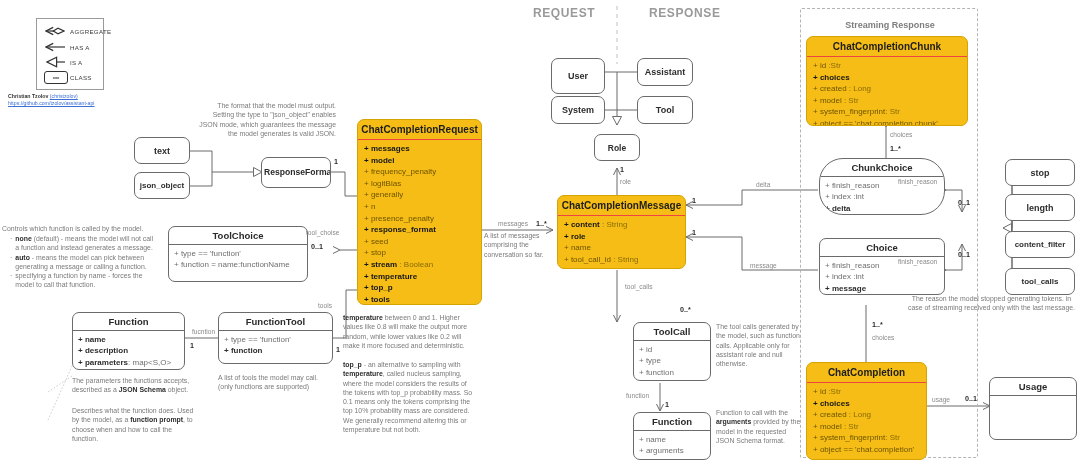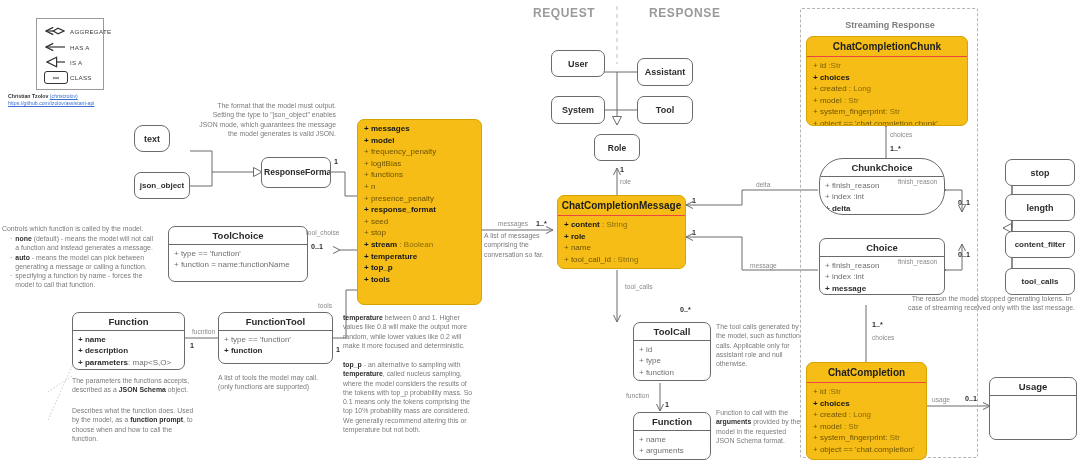--- a/index.html
+++ b/index.html
@@ -169,40 +169,41 @@
     <div class="lg-txt" style="left:33px;top:40px;">IS A</div>
     <div class="lg-txt" style="left:33px;top:55px;">CLASS</div>
   </div>
 
   <div id="credit">
     <span class="nm">Christian Tzolov</span>
     <span class="lnk">(christzolov)</span><br>
     <span class="lnk">https://github.com/tzolov/assistant-api</span>
   </div>
 
-  <div class="pill" style="left:551px;top:50px;width:54px;height:27px;">User</div>
+  <div class="pill" style="left:551px;top:58px;width:54px;height:36px;">User</div>
   <div class="pill" style="left:551px;top:96px;width:54px;height:28px;">System</div>
   <div class="pill" style="left:637px;top:58px;width:56px;height:28px;">Assistant</div>
   <div class="pill" style="left:637px;top:96px;width:56px;height:28px;text-align:right;">Tool</div>
   <div class="pill" style="left:594px;top:134px;width:46px;height:27px;font-size:8.5px;">Role</div>
 
-  <div class="pill" style="left:134px;top:125px;width:36px;height:27px;border-radius:9px;">text</div>
+  <div class="pill" style="left:134px;top:137px;width:56px;height:27px;">text</div>
   <div class="pill" style="left:134px;top:172px;width:56px;height:27px;font-size:8px;">json_object</div>
 
   <div class="cls" style="left:261px;top:157px;width:70px;height:31px;">
     <div class="hdr" style="border-bottom:none;font-size:8.6px;padding-top:9px;">ResponseFormat</div>
   </div>
 
   <div class="ycls" style="left:357px;top:119px;width:125px;height:186px;">
+    <div class="hdr">ChatCompletionRequest</div>
     <div class="body">
         <div class="attr"><b>+ messages</b></div>
         <div class="attr"><b>+ model</b></div>
         <div class="attr">+ frequency_penalty</div>
         <div class="attr">+ logitBias</div>
-        <div class="attr">+ functions</div>
+        <div class="attr">+ generally</div>
         <div class="attr">+ n</div>
         <div class="attr">+ presence_penalty</div>
         <div class="attr"><b>+ response_format</b></div>
         <div class="attr">+ seed</div>
         <div class="attr">+ stop</div>
         <div class="attr"><b>+ stream</b><span class="t"> : Boolean</span></div>
         <div class="attr"><b>+ temperature</b></div>
         <div class="attr"><b>+ top_p</b></div>
         <div class="attr"><b>+ tools</b></div>
       </div>

